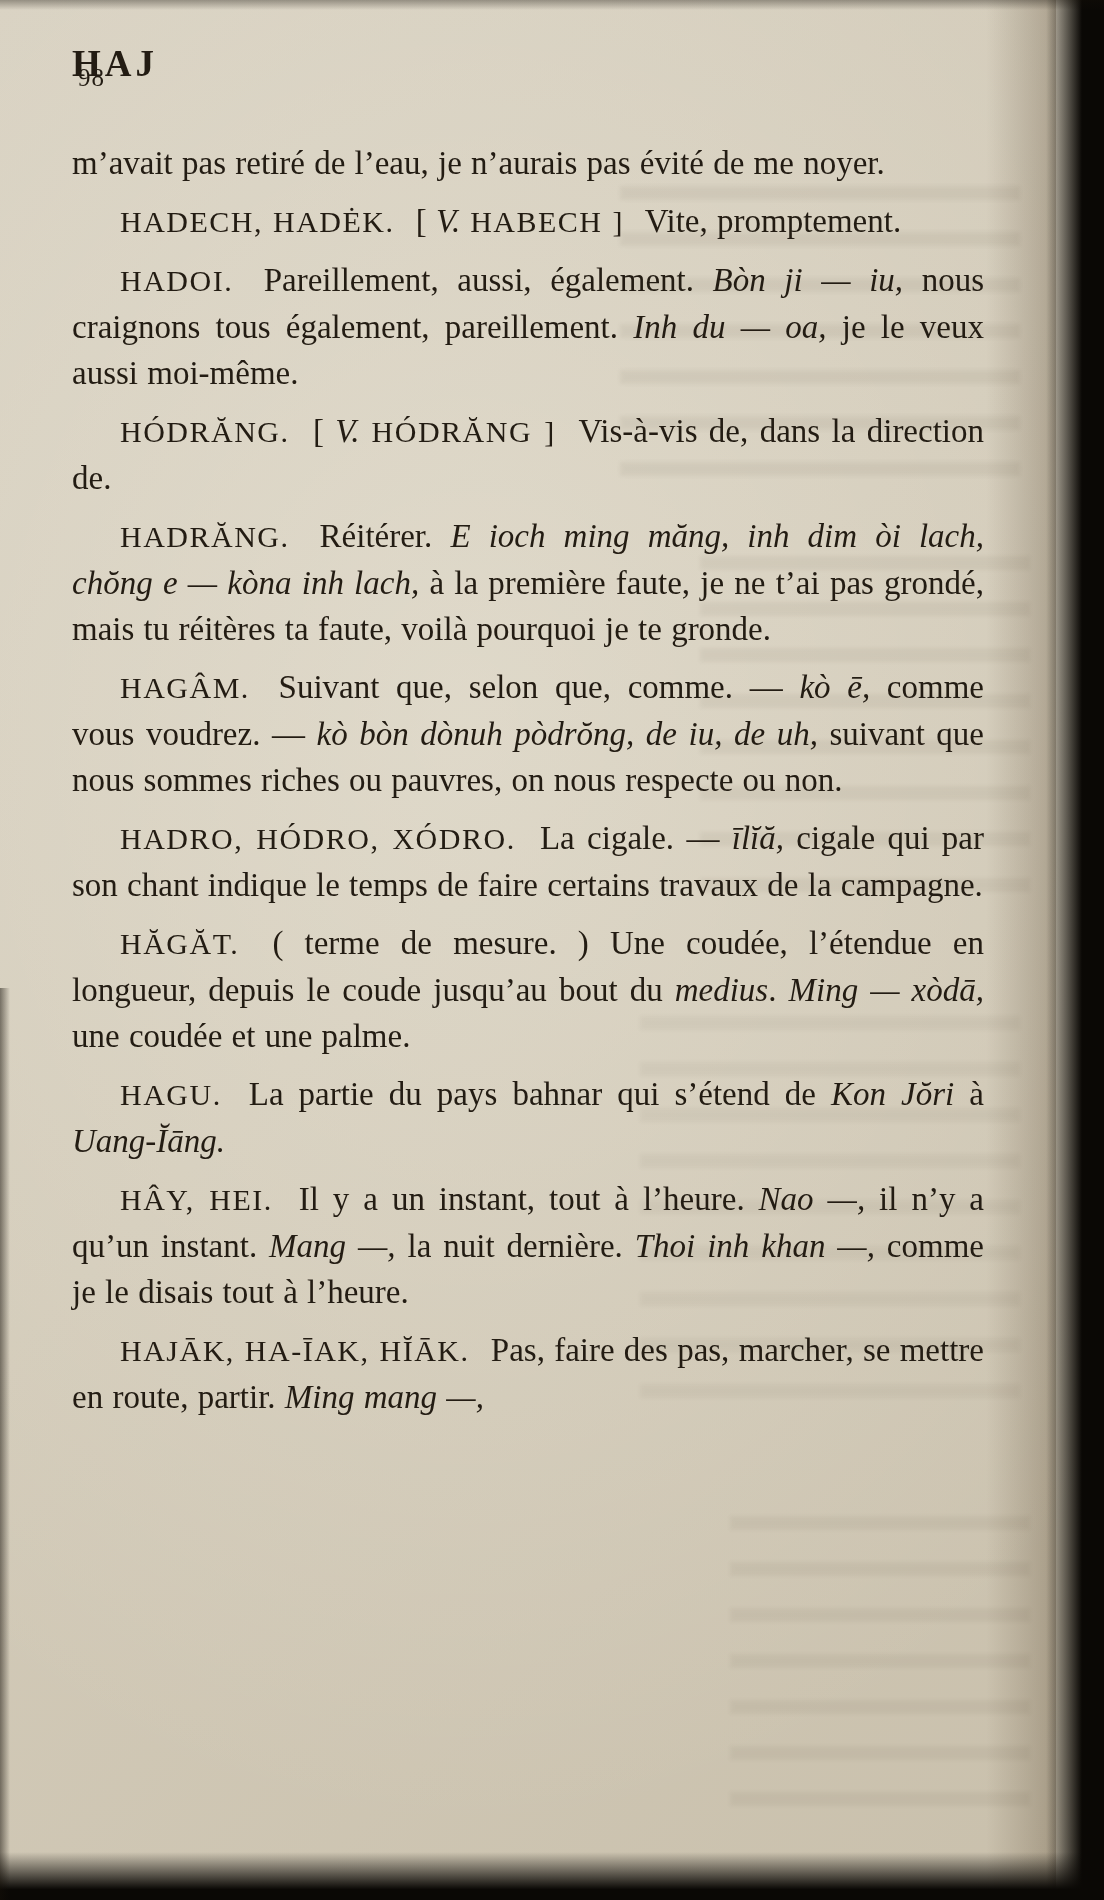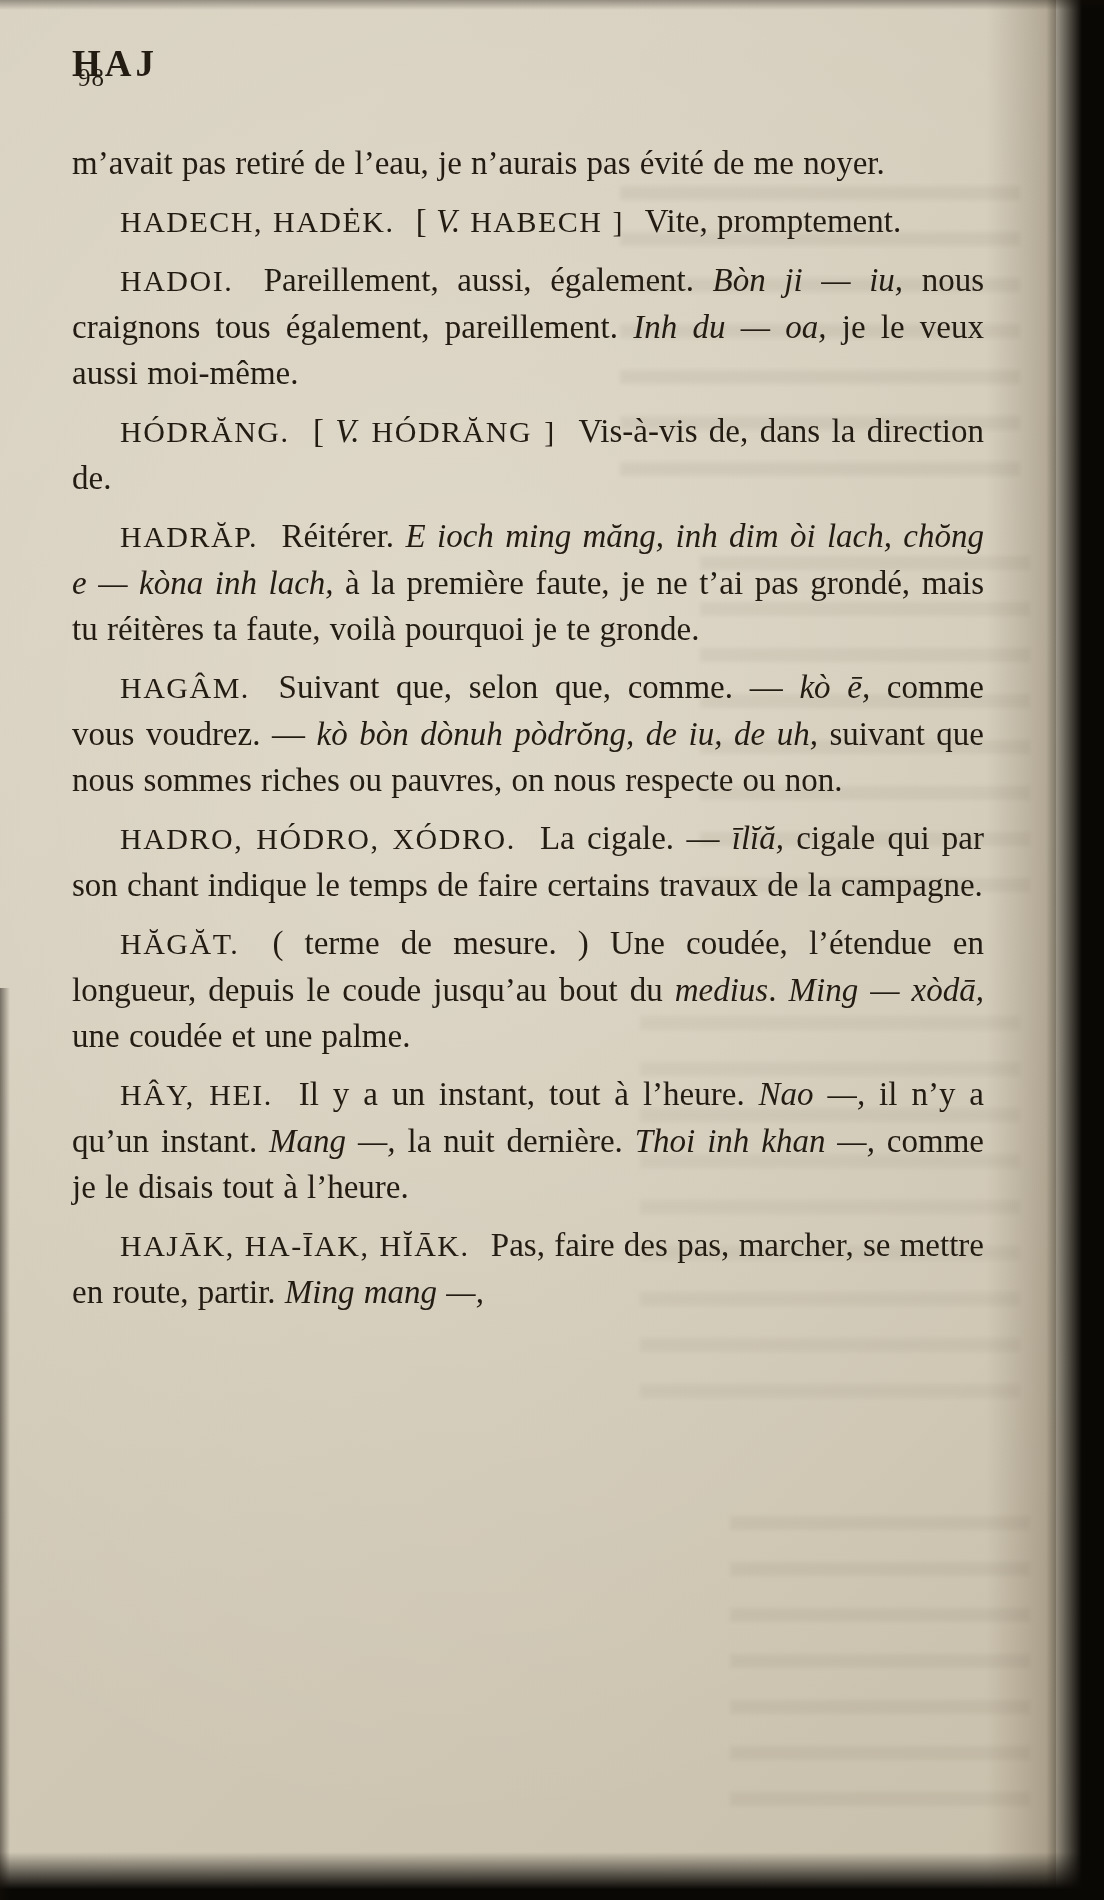--- a/index.html
+++ b/index.html
@@ -63,24 +63,25 @@
   <div class="header-row">
     <span class="page-number">98</span>
     <span class="running-head">HAJ</span>
   </div>
 
   <div class="text-block">
       <p class="para"><span class="tx">m’avait pas retiré de l’eau, je n’aurais pas évité de me noyer.</span></p>
       <p class="para indent"><span class="hw">HADECH, HADĖK.</span><span class="tx"> [ </span><span class="it">V.</span><span class="hw"> HABECH ]</span><span class="tx"> Vite, promptement.</span></p>
       <p class="para indent"><span class="hw">HADOI.</span><span class="tx"> Pareillement, aussi, également. </span><span class="it">Bòn ji — iu,</span><span class="tx"> nous craignons tous également, pareillement. </span><span class="it">Inh du — oa,</span><span class="tx"> je le veux aussi moi-même.</span></p>
       <p class="para indent"><span class="hw">HÓDRĂNG.</span><span class="tx"> [ </span><span class="it">V.</span><span class="hw"> HÓDRĂNG ]</span><span class="tx"> Vis-à-vis de, dans la direction de.</span></p>
-      <p class="para indent"><span class="hw">HADRĂP.</span><span class="tx"> Réitérer. </span><span class="it">E ioch ming măng, inh dim òi lach, chŏng e — kòna inh lach,</span><span class="tx"> à la première faute, je ne t’ai pas grondé, mais tu réitères ta faute, voilà pourquoi je te gronde.</span></p>
+      <p class="para indent"><span class="hw">HADRĂNG.</span><span class="tx"> Réitérer. </span><span class="it">E ioch ming măng, inh dim òi lach, chŏng e — kòna inh lach,</span><span class="tx"> à la première faute, je ne t’ai pas grondé, mais tu réitères ta faute, voilà pourquoi je te gronde.</span></p>
       <p class="para indent"><span class="hw">HAGÂM.</span><span class="tx"> Suivant que, selon que, comme. — </span><span class="it">kò ē,</span><span class="tx"> comme vous voudrez. — </span><span class="it">kò bòn dònuh pòdrŏng, de iu, de uh,</span><span class="tx"> suivant que nous sommes riches ou pauvres, on nous respecte ou non.</span></p>
       <p class="para indent"><span class="hw">HADRO, HÓDRO, XÓDRO.</span><span class="tx"> La cigale. — </span><span class="it">īlĭă,</span><span class="tx"> cigale qui par son chant indique le temps de faire certains travaux de la campagne.</span></p>
       <p class="para indent"><span class="hw">HĂGĂT.</span><span class="tx"> ( terme de mesure. )  Une coudée, l’étendue en longueur, depuis le coude jusqu’au bout du </span><span class="it">medius</span><span class="tx">. </span><span class="it">Ming — xòdā,</span><span class="tx"> une coudée et une palme.</span></p>
+      <p class="para indent"><span class="hw">HAGU.</span><span class="tx"> La partie du pays bahnar qui  s’étend de </span><span class="it">Kon Jŏri</span><span class="tx"> à </span><span class="it">Uang-Ĭāng.</span></p>
       <p class="para indent"><span class="hw">HÂY, HEI.</span><span class="tx"> Il y a un instant, tout à l’heure. </span><span class="it">Nao —,</span><span class="tx"> il n’y a qu’un instant. </span><span class="it">Mang —,</span><span class="tx"> la nuit dernière. </span><span class="it">Thoi inh khan —,</span><span class="tx"> comme je le disais tout à l’heure.</span></p>
       <p class="para indent"><span class="hw">HAJĀK, HA-ĪAK, HĬĀK.</span><span class="tx"> Pas, faire des pas, marcher, se mettre en route, partir. </span><span class="it">Ming mang —,</span></p>
     </div>
 
   <div class="curve-shadow"></div>
   <div class="scan-right"></div>
   <div class="scan-bottom"></div>
   <div class="scan-top"></div>
   <div class="scan-left"></div>
 

